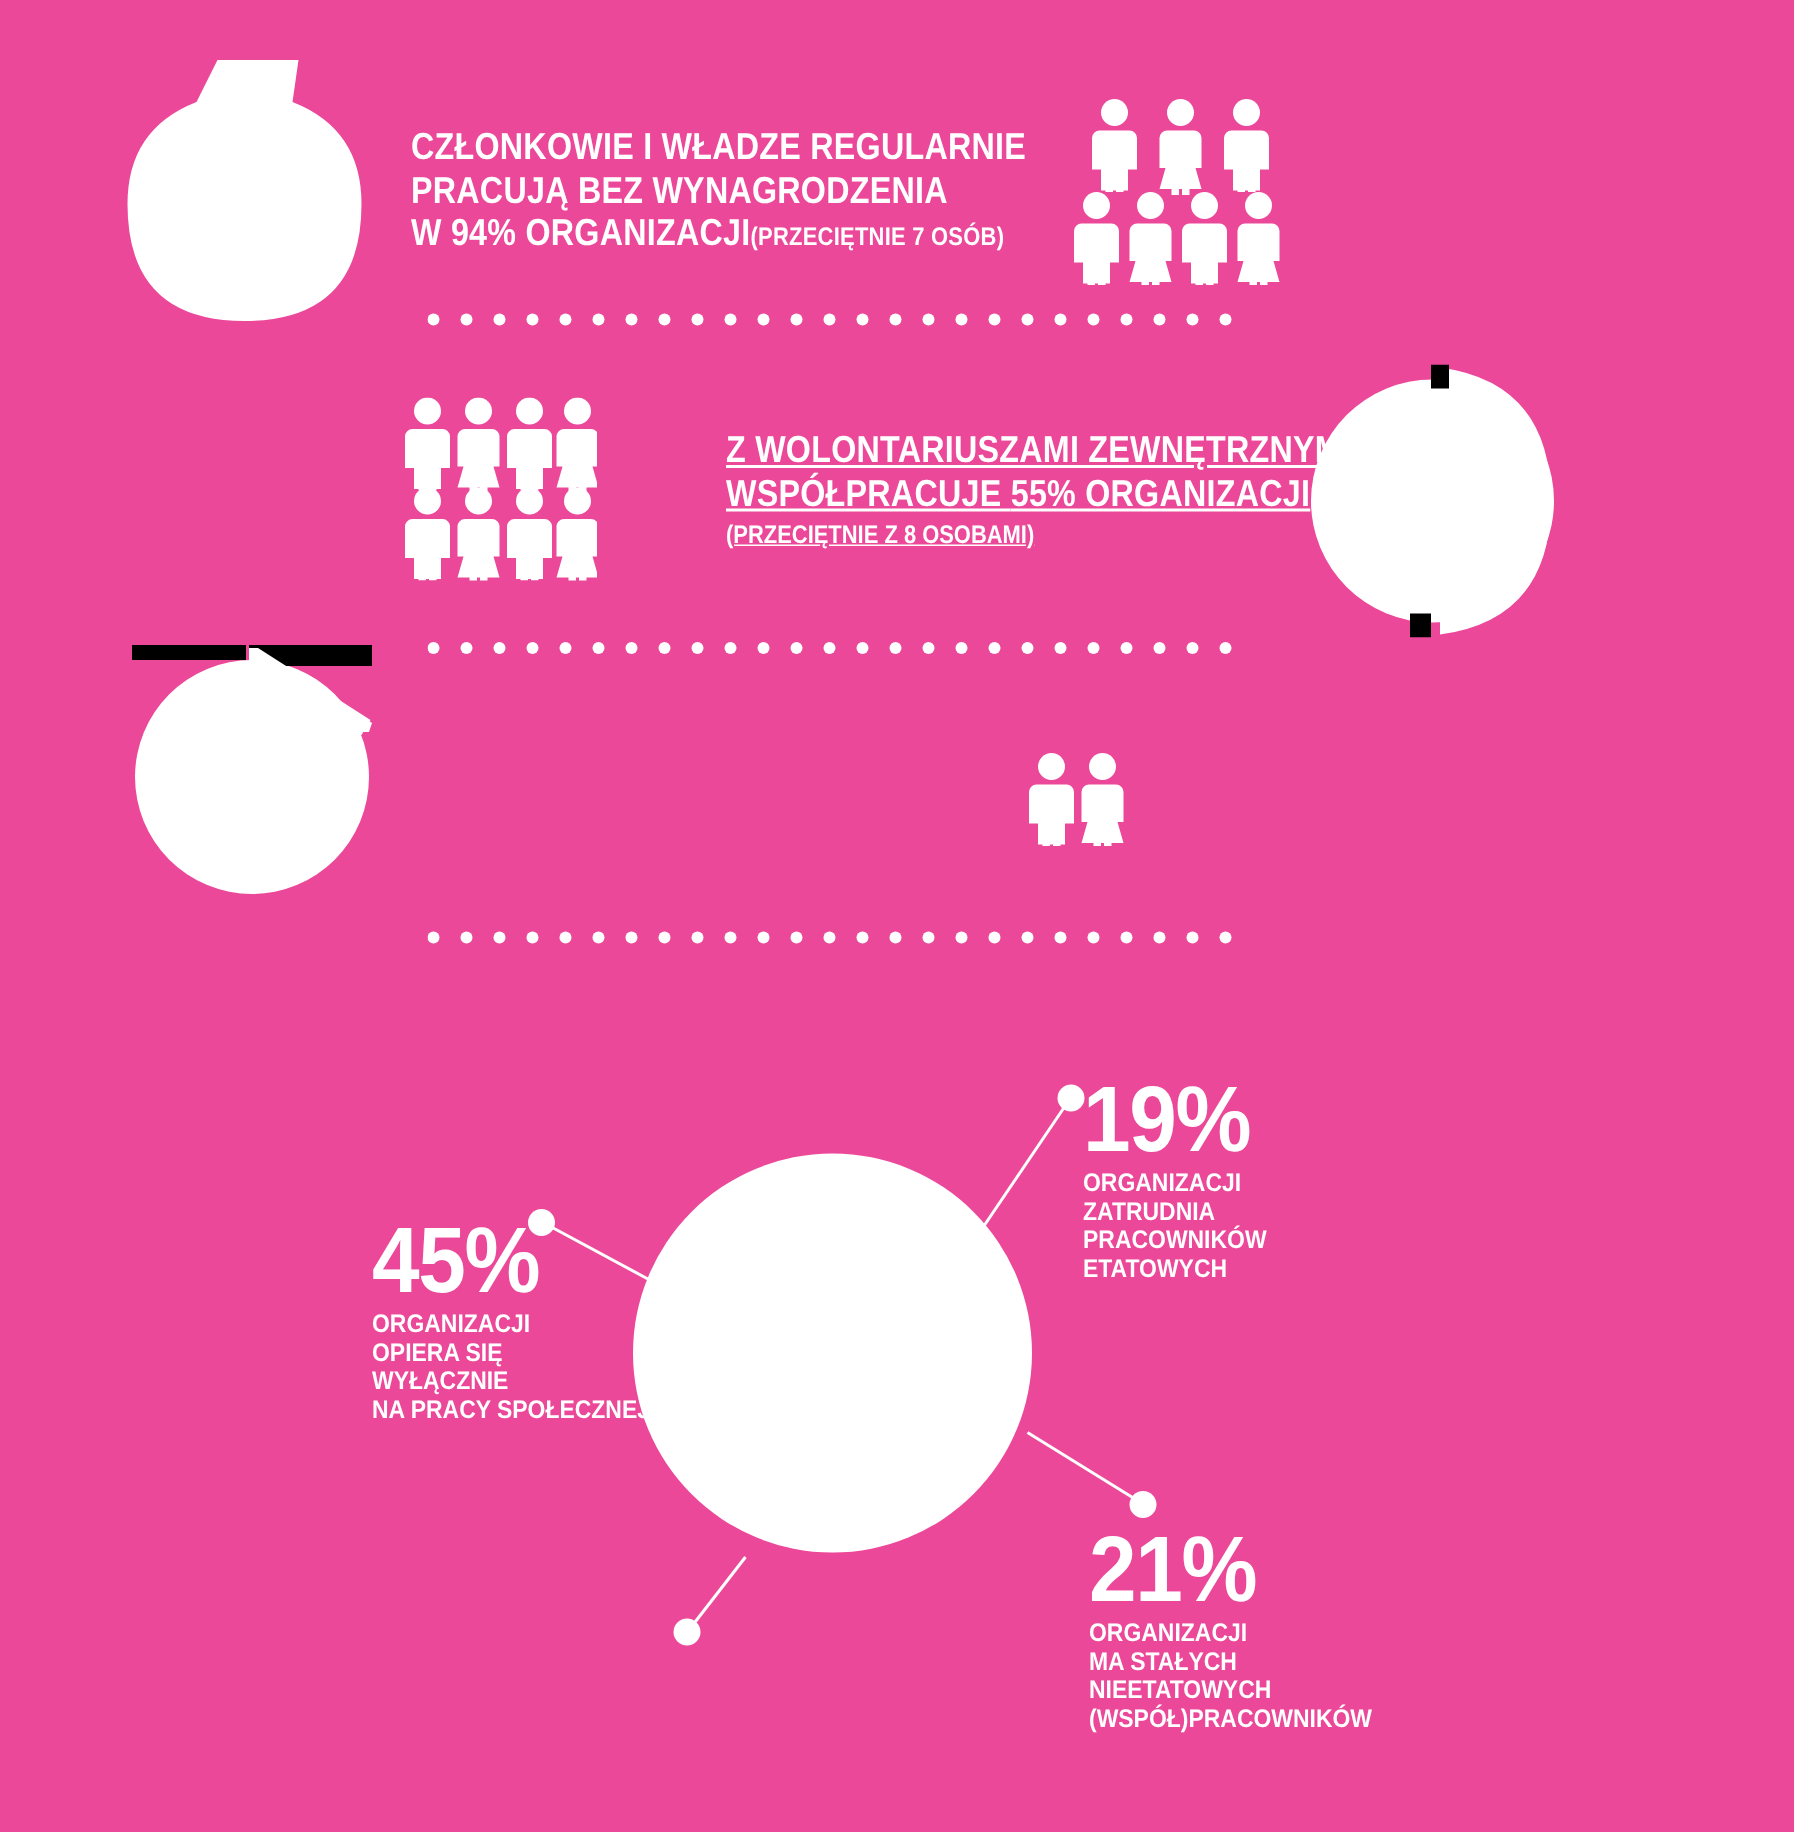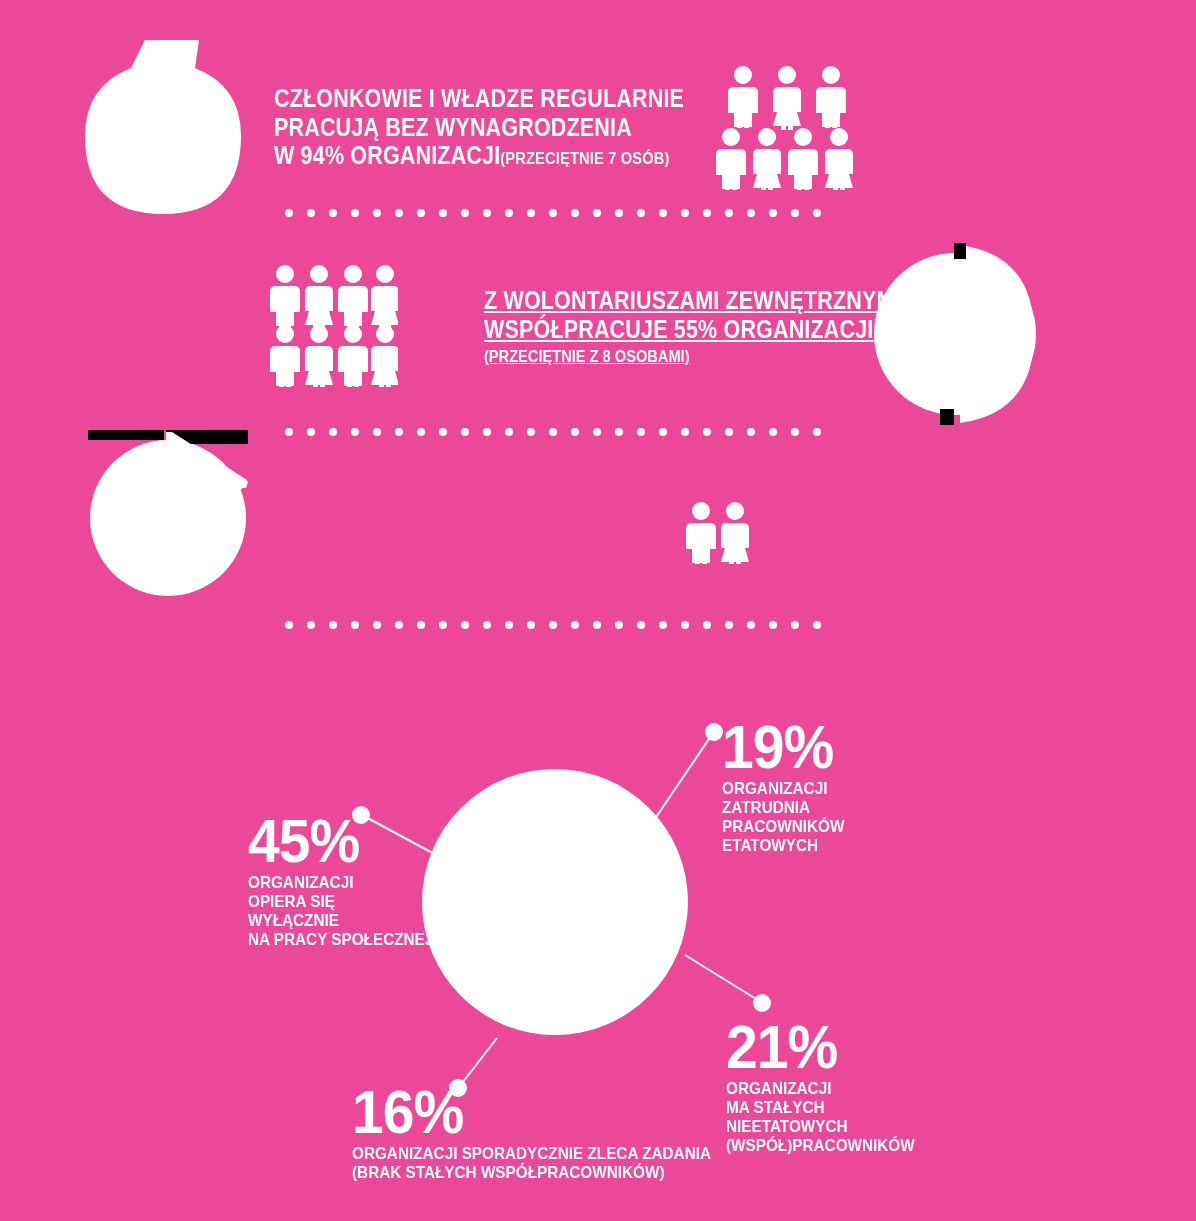--- a/index.html
+++ b/index.html
@@ -418,21 +418,14 @@
   <div class="callout right-col" style="left:726px; top:1018px;">
     <div class="pct">21%</div>
     <div class="desc">
       <div>ORGANIZACJI</div>
       <div>MA STAŁYCH</div>
       <div>NIEETATOWYCH</div>
       <div>(WSPÓŁ)PRACOWNIKÓW</div>
     </div>
   </div>
 
-  <div class="callout" style="left:352px; top:1083px;">
-    <div class="pct">16%</div>
-    <div class="desc">
-      <div>ORGANIZACJI SPORADYCZNIE ZLECA ZADANIA</div>
-      <div>(BRAK STAŁYCH WSPÓŁPRACOWNIKÓW)</div>
-    </div>
-  </div>
 
 </div>
 
 </body></html>

